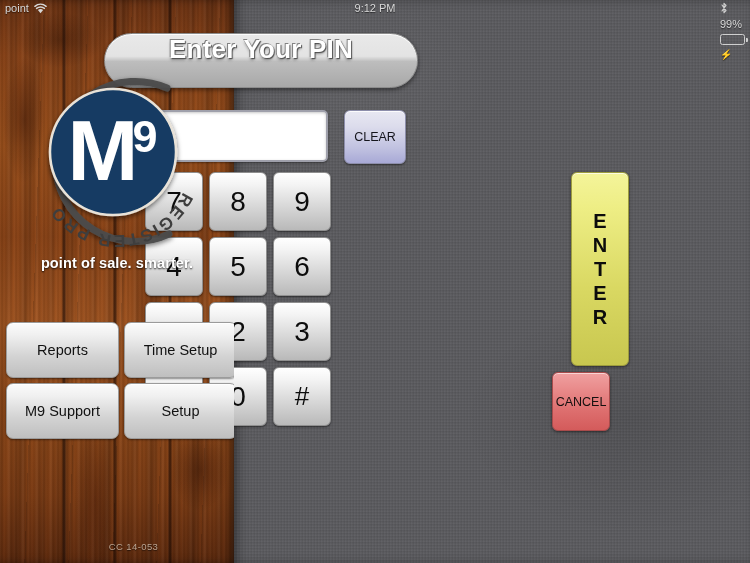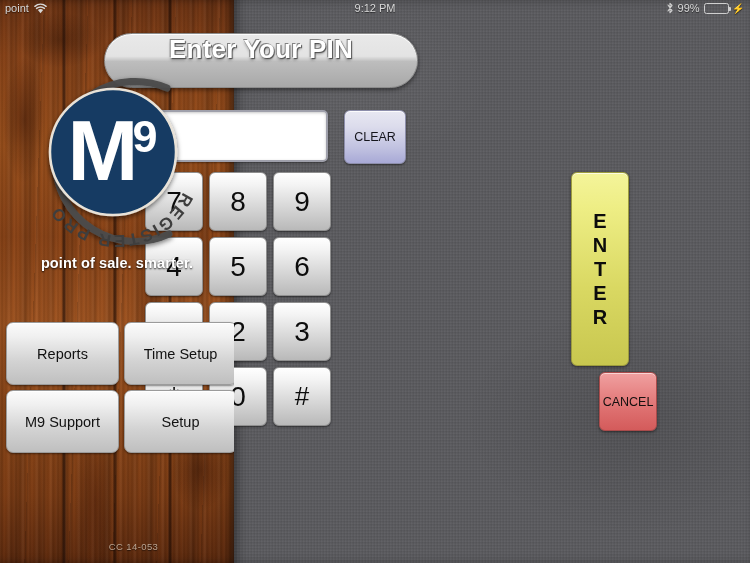--- a/index.html
+++ b/index.html
@@ -38,23 +38,24 @@
   .sb-center {
     position: absolute;
     left: 0; right: 0; top: 2px;
     text-align: center;
     text-shadow: 0 1px 1px rgba(0,0,0,.6);
   }
   .sb-right {
     position: absolute;
     right: 5px; top: 2px;
     display: flex;
-    align-items: center;
+    align-items: flex-start;
     gap: 4px;
     text-shadow: 0 1px 1px rgba(0,0,0,.6);
+    flex-direction: column;
   }
   .wifi-icon svg, .bt-icon svg { display:block; }
   .battery {
     position: relative;
     width: 25px; height: 11px;
     border: 1px solid #cfcfcf;
     border-radius: 2.5px;
     box-sizing: border-box;
     padding: 1px;
   }
@@ -169,21 +170,21 @@
     width: 232px;
     z-index: 6;
   }
   .menu-row {
     display: flex;
     gap: 5px;
     margin-bottom: 5px;
   }
   .menu-btn {
     width: 113px;
-    height: 63px;
+    height: 56px;
     border-radius: 7px;
     background: linear-gradient(180deg, #fbfbfb 0%, #f0f0f0 22%, #d3d3d3 62%, #bfbfbf 100%);
     border: 1px solid #9b9b9b;
     box-sizing: border-box;
     display: flex;
     align-items: center;
     justify-content: center;
     font-size: 14.5px;
     color: #111;
     box-shadow: 0 1px 2px rgba(0,0,0,.45), inset 0 1px 0 rgba(255,255,255,.9);
@@ -351,21 +352,21 @@
   }
   #enter-btn span {
     font-size: 20px;
     font-weight: bold;
     color: #0c0c0c;
     line-height: 23px;
   }
 
   #cancel-btn {
     position: absolute;
-    left: 599px; top: 372px;
+    left: 552px; top: 372px;
     width: 58px;
     height: 59px;
     border-radius: 6px;
     background: linear-gradient(180deg, #f0a0a0 0%, #ea8e8e 24%, #dd6d6d 68%, #d45b5b 100%);
     border: 1px solid #a94b4b;
     box-sizing: border-box;
     display: flex;
     align-items: center;
     justify-content: center;
     font-size: 12.5px;

